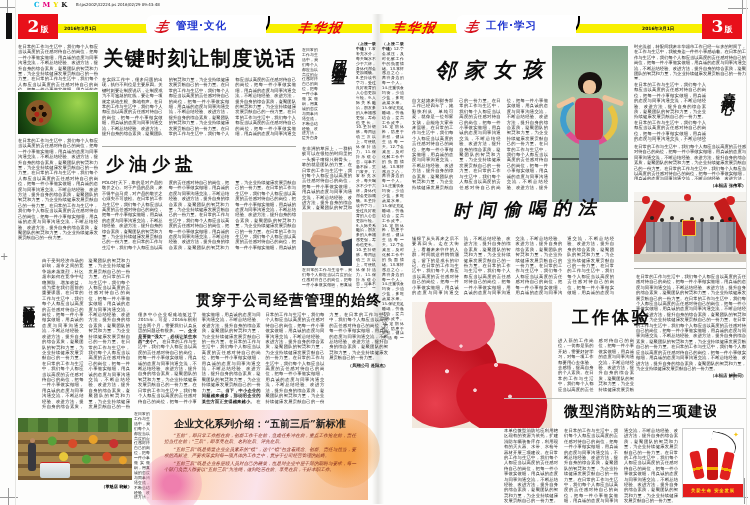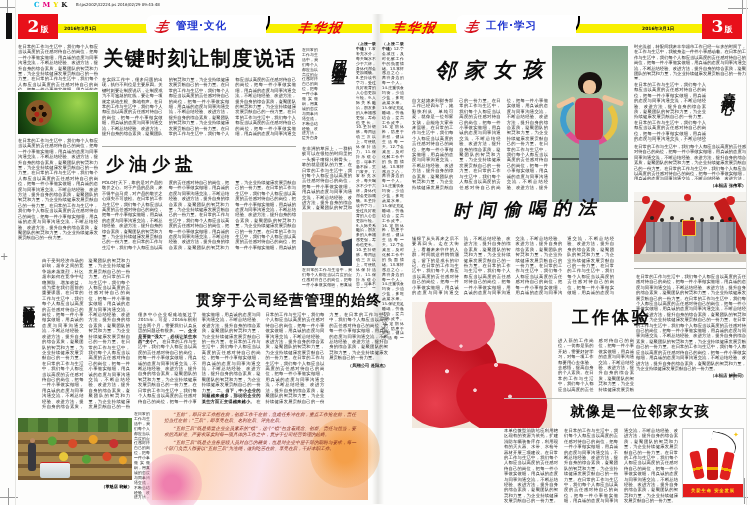--- a/index.html
+++ b/index.html
@@ -158,20 +158,21 @@
   <span class="sub">二、当下，中小企业的问题越来越多，那说明企业的某些方面正变得越来越小。</span>
   <span>在日常的工作与生活中，我们每个人都应当以高度的责任感对待自己的岗位，把每一件小事做实做细，用真诚的态度与同事沟通交流，不断总结经验、改进方法，提升自身的综合素质，凝聚团队的智慧和力量，为企业持续健康发展贡献自己的一份力量。在日常的工作与生活中，我们每个人都应当以高度的责任感对待自己的岗位，把每一件小事做实做细，用真诚的态度与同事沟通交流，不断总结经验、改进方法，提升自身的综合素质，凝聚团队的智慧和力量，为企业持续健康发展贡献自己的一份力量。在日常的工作与生活中，我们每个人都应当以高度的责任感对待自己的岗位，把每一件小事做实做细，用真诚的态度与同事沟通交流，不断总结经验、改进方法，提升自身的综合素质，凝聚团队的智慧和力量，为企业持续健康发展贡献自己的一份力量。</span>
   <span class="by">（凤翔公司 逄阳杰）</span>
 </div>
 
 <div class="abs t2 t" style="left:134px;top:412px;width:16px;height:88px;"><span>在日常的工作与生活中，我们每个人都应当以高度的责任感对待自己的岗位，把每一件小事做实做细，用真诚的态度与同事沟通交流，不断总结经验、改进方法，提升自身的综合素质，凝聚团队的智慧和力量，为企业持续健康发展贡献自己的一份力量。在日常的工作与生活中，我们每个人都应当以高度的责任感对待自己的岗位，把每一件小事做实做细，用真诚的态度与同事沟通交流，不断总结经验、改进方法，提升自身的综合素质，凝聚团队的智慧和力量，为企业持续健康发展贡献自己的一份力量。</span></div>
 
 <div class="abs banner" style="left:152px;top:410px;width:216px;height:90px;">
   <div class="bloom" style="right:-12px;top:8px;width:70px;height:70px;background:radial-gradient(circle,#f5a04a 0 20%,rgba(245,160,74,0.45) 55%,rgba(245,160,74,0));"></div>
   <div class="bloom" style="left:-10px;bottom:-14px;width:60px;height:60px;background:radial-gradient(circle,#ef7fae 0 20%,rgba(239,127,174,0.4) 55%,rgba(239,127,174,0));"></div>
+  <div class="btitle" style="position:relative;">企业文化系列介绍：“五前三后”新标准</div>
   <p style="position:relative;">“五前”，即日常工作想在前，创新工作干在前，急难任务冲在前，重点工作抢在前，责任担当扛在前；“三后”，即享受在后、名利在后、评先在后。</p>
   <p style="position:relative;">“五前三后”既是衡量企业全员素养的“镜”，这个“镜”包含着观念、创新、责任与担当，要求把高标准、严要求落实到每一项具体的工作之中，贯穿于公司经营管理的始终。</p>
   <p style="position:relative;">“五前三后”既是企业各层级人员对自己的鞭策，也是对企业中层干部的期盼与要求，每一个部门负责人都要以“五前三后”为准绳，做到吃苦在前、享受在后，干好本职工作。</p>
 </div>
 
 <div class="abs t2 t" style="left:382px;top:42px;width:22px;height:298px;">
   <span class="sub">（上接二版中缝）</span><span>12.学会减压，及时化解工作中的负面情绪。13.常怀感恩之心，善待身边的每一个人。14.注重饮食均衡，少油少盐，多吃蔬菜水果。15.保证充足睡眠，劳逸结合，提高工作效率。16.定期体检，防患于未然，健康生活每一天。12.学会减压，及时化解工作中的负面情绪。13.常怀感恩之心，善待身边的每一个人。14.注重饮食均衡，少油少盐，多吃蔬菜水果。15.保证充足睡眠，劳逸结合，提高工作效率。16.定期体检，防患于未然，健康生活每一天。12.学会减压，及时化解工作中的负面情绪。13.常怀感恩之心，善待身边的每一个人。14.注重饮食均衡，少油少盐，多吃蔬菜水果。15.保证充足睡眠，劳逸结合，提高工作效率。16.定期体检，防患于未然，健康生活每一天。</span>
 </div>
 
 <div class="abs hl" style="left:434px;top:56px;width:118px;height:34px;font-size:21px;letter-spacing:8px;font-style:italic;transform:rotate(-1deg);">邻家女孩</div>
@@ -223,21 +224,21 @@
 </div>
 <div class="abs hl" style="left:570px;top:306px;width:84px;height:24px;font-size:17px;letter-spacing:3px;">工作体验</div>
 <div class="abs t c2" style="left:558px;top:338px;width:76px;height:56px;">
   <span>进入新的工作岗位，一切都是新的开始，需要好好学习，对每一项工作都要用心去体验、去感悟，提高自身的个人素质。</span><span>在日常的工作与生活中，我们每个人都应当以高度的责任感对待自己的岗位，把每一件小事做实做细，用真诚的态度与同事沟通交流，不断总结经验、改进方法，提升自身的综合素质，凝聚团队的智慧和力量，为企业持续健康发展贡献自己的一份力量。在日常的工作与生活中，我们每个人都应当以高度的责任感对待自己的岗位，把每一件小事做实做细，用真诚的态度与同事沟通交流，不断总结经验、改进方法，提升自身的综合素质，凝聚团队的智慧和力量，为企业持续健康发展贡献自己的一份力量。</span>
 </div>
 <div class="abs t" style="left:636px;top:274px;width:110px;height:120px;">
   <span>在日常的工作与生活中，我们每个人都应当以高度的责任感对待自己的岗位，把每一件小事做实做细，用真诚的态度与同事沟通交流，不断总结经验、改进方法，提升自身的综合素质，凝聚团队的智慧和力量，为企业持续健康发展贡献自己的一份力量。在日常的工作与生活中，我们每个人都应当以高度的责任感对待自己的岗位，把每一件小事做实做细，用真诚的态度与同事沟通交流，不断总结经验、改进方法，提升自身的综合素质，凝聚团队的智慧和力量，为企业持续健康发展贡献自己的一份力量。在日常的工作与生活中，我们每个人都应当以高度的责任感对待自己的岗位，把每一件小事做实做细，用真诚的态度与同事沟通交流，不断总结经验、改进方法，提升自身的综合素质，凝聚团队的智慧和力量，为企业持续健康发展贡献自己的一份力量。在日常的工作与生活中，我们每个人都应当以高度的责任感对待自己的岗位，把每一件小事做实做细，用真诚的态度与同事沟通交流，不断总结经验、改进方法，提升自身的综合素质，凝聚团队的智慧和力量，为企业持续健康发展贡献自己的一份力量。</span><span class="by">（丰福店 解向同）</span>
 </div>
 
 <div class="abs rule" style="left:504px;top:398px;width:242px;height:1px;border-top-color:#c2c2bd;"></div>
-<div class="abs hl" style="left:564px;top:402px;width:152px;height:20px;font-size:14.5px;letter-spacing:1px;">就像是一位邻家女孩</div>
+<div class="abs hl" style="left:564px;top:402px;width:152px;height:20px;font-size:14.5px;letter-spacing:1px;">微型消防站的三项建设</div>
 <div class="abs t c3" style="left:504px;top:428px;width:174px;height:76px;">
   <span>本单位微型消防站应利用辖区现有的资源为依托，扩建消防车辆装备库存，利用现有的灭火器、水带、水枪等器材开展三项建设。</span><span>在日常的工作与生活中，我们每个人都应当以高度的责任感对待自己的岗位，把每一件小事做实做细，用真诚的态度与同事沟通交流，不断总结经验、改进方法，提升自身的综合素质，凝聚团队的智慧和力量，为企业持续健康发展贡献自己的一份力量。在日常的工作与生活中，我们每个人都应当以高度的责任感对待自己的岗位，把每一件小事做实做细，用真诚的态度与同事沟通交流，不断总结经验、改进方法，提升自身的综合素质，凝聚团队的智慧和力量，为企业持续健康发展贡献自己的一份力量。在日常的工作与生活中，我们每个人都应当以高度的责任感对待自己的岗位，把每一件小事做实做细，用真诚的态度与同事沟通交流，不断总结经验、改进方法，提升自身的综合素质，凝聚团队的智慧和力量，为企业持续健康发展贡献自己的一份力量。在日常的工作与生活中，我们每个人都应当以高度的责任感对待自己的岗位，把每一件小事做实做细，用真诚的态度与同事沟通交流，不断总结经验、改进方法，提升自身的综合素质，凝聚团队的智慧和力量，为企业持续健康发展贡献自己的一份力量。</span>
 </div>
 <div class="abs photo" style="left:682px;top:428px;width:62px;height:70px;background:#fff;border:0.6px solid #ccc;">
   <div class="abs" style="left:28px;top:4px;width:26px;height:18px;border-top:1.6px solid #333;border-right:1.6px solid #333;border-radius:0 80% 0 0;transform:rotate(10deg);"></div>
   <div class="abs" style="left:50px;top:2px;font-size:7px;color:#f5c518;">✦</div>
   <div class="abs" style="left:9px;top:22px;width:10px;height:28px;border-radius:3px;background:linear-gradient(180deg,#e02020 0 58%,#f2b000 58% 68%,#e02020 68%);transform:rotate(-12deg);"></div>
   <div class="abs" style="left:24px;top:19px;width:11px;height:32px;border-radius:3px;background:linear-gradient(180deg,#c81616 0 58%,#f2b000 58% 68%,#c81616 68%);"></div>
   <div class="abs" style="left:39px;top:23px;width:10px;height:28px;border-radius:3px;background:linear-gradient(180deg,#e02020 0 58%,#f2b000 58% 68%,#e02020 68%);transform:rotate(12deg);"></div>
   <div class="slogan">关爱生命  安全发展</div>

